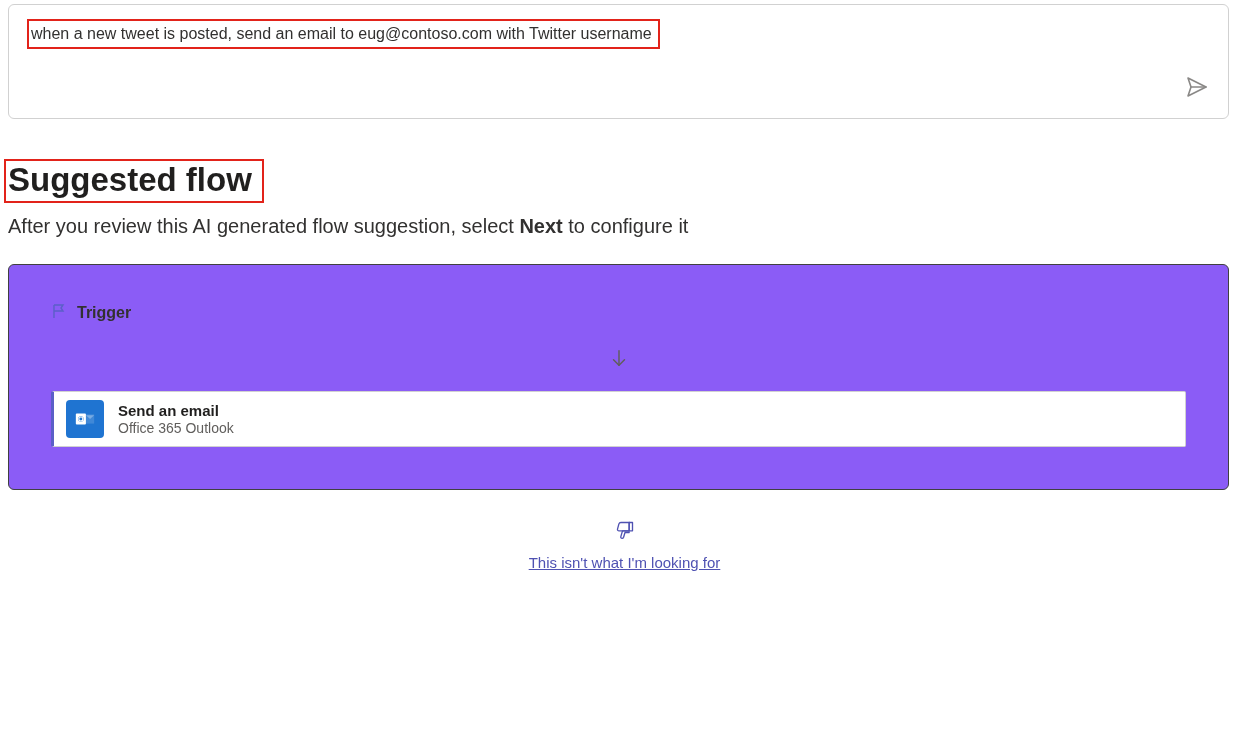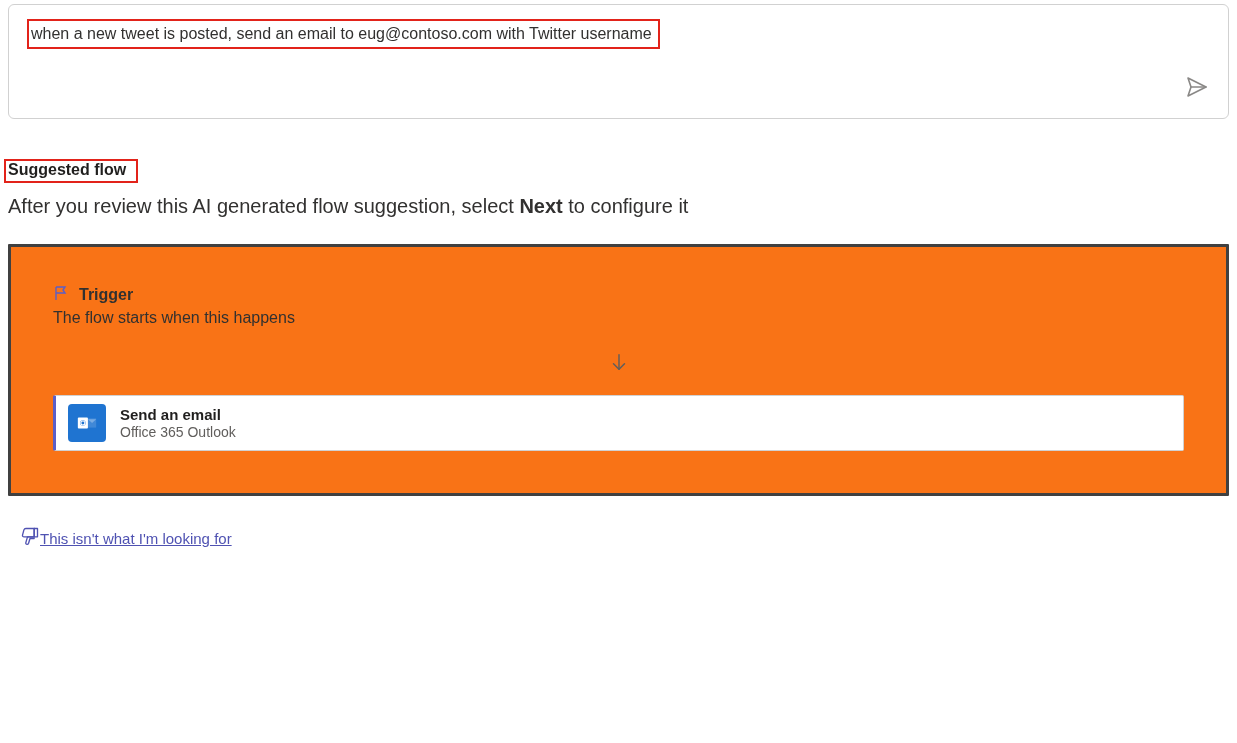--- a/index.html
+++ b/index.html
@@ -42,41 +42,41 @@
     display: flex;
     align-items: center;
     justify-content: center;
   }
 
   .heading-row {
     margin-top: 40px;
   }
   .heading {
     display: inline-block;
-    font-size: 16px;
+    font-size: 33px;
     font-weight: 600;
     color: #201f1e;
     border: 2.5px solid #e2231a;
     padding: 0px 10px 2px 2px;
     margin-left: -4px;
   }
   .subheading {
     margin-top: 12px;
     font-size: 20px;
     color: #323130;
   }
   .subheading strong {
     font-weight: 600;
   }
 
   .flow-card {
     margin-top: 26px;
-    border: 3px solid #404040;
-    border-radius: 1px;
-    background: #f97316;
+    border: 1px solid #404040;
+    border-radius: 6px;
+    background: #8b5cf6;
     padding: 38px 42px 42px 42px;
   }
 
   .section-header {
     display: flex;
     align-items: center;
     gap: 10px;
   }
   .section-title {
     font-size: 16px;
@@ -134,22 +134,23 @@
   .arrow-divider {
     text-align: center;
     margin: 24px 0 18px 0;
     color: #605e5c;
   }
 
   .feedback-row {
     margin-top: 30px;
     display: flex;
     align-items: center;
-    gap: 0;
+    gap: 10px;
     padding-left: 12px;
+    flex-direction: column;
   }
   .thumbs-icon {
     color: #4f52b2;
   }
   .feedback-link {
     color: #4f52b2;
     text-decoration: underline;
     font-size: 15px;
     cursor: pointer;
   }
@@ -178,21 +179,20 @@
 
   <div class="section-header">
     <span class="flag-icon">
       <svg width="16" height="16" viewBox="0 0 16 16" fill="none" stroke="currentColor" stroke-width="1.4">
         <path d="M3 2 V15"></path>
         <path d="M3 2 H12 L10 5 L12 8 H3"></path>
       </svg>
     </span>
     <span class="section-title">Trigger</span>
   </div>
-  <p class="section-desc">The flow starts when this happens</p>
 
 
   <div class="arrow-divider">
     <svg width="22" height="22" viewBox="0 0 24 24" fill="none" stroke="currentColor" stroke-width="1.6" stroke-linecap="round" stroke-linejoin="round">
       <line x1="12" y1="4" x2="12" y2="20"></line>
       <polyline points="6 14 12 20 18 14"></polyline>
     </svg>
   </div>
 
 

